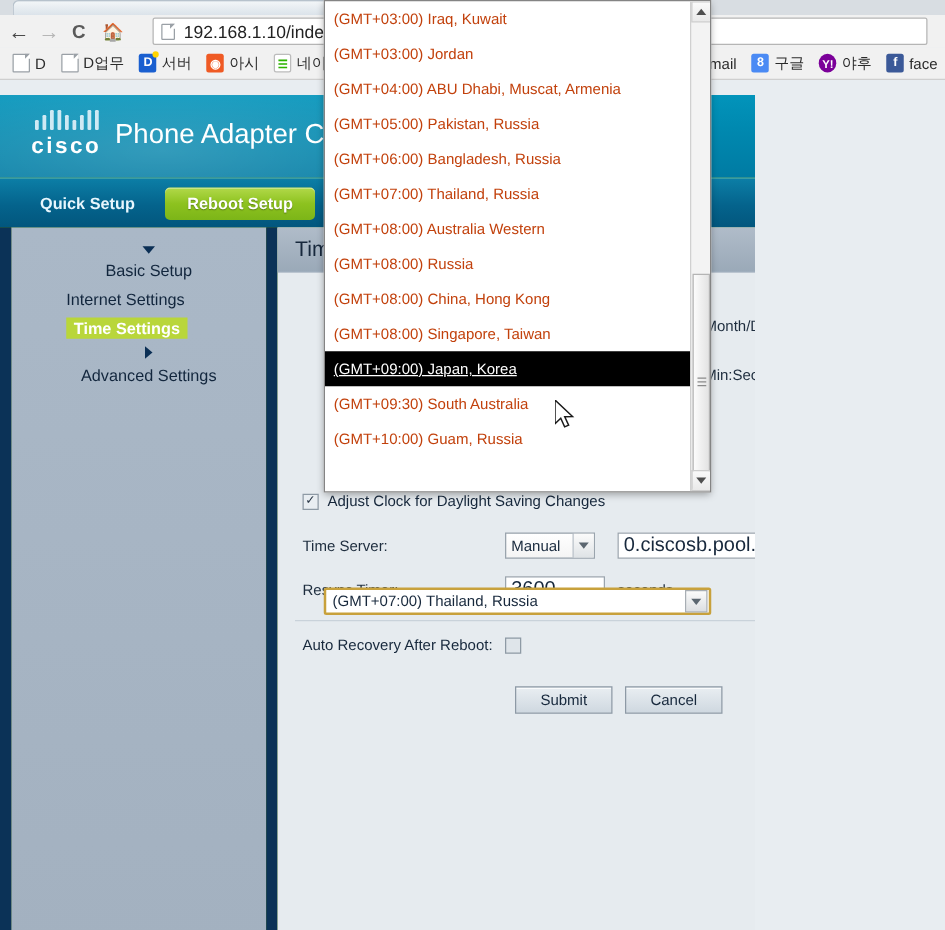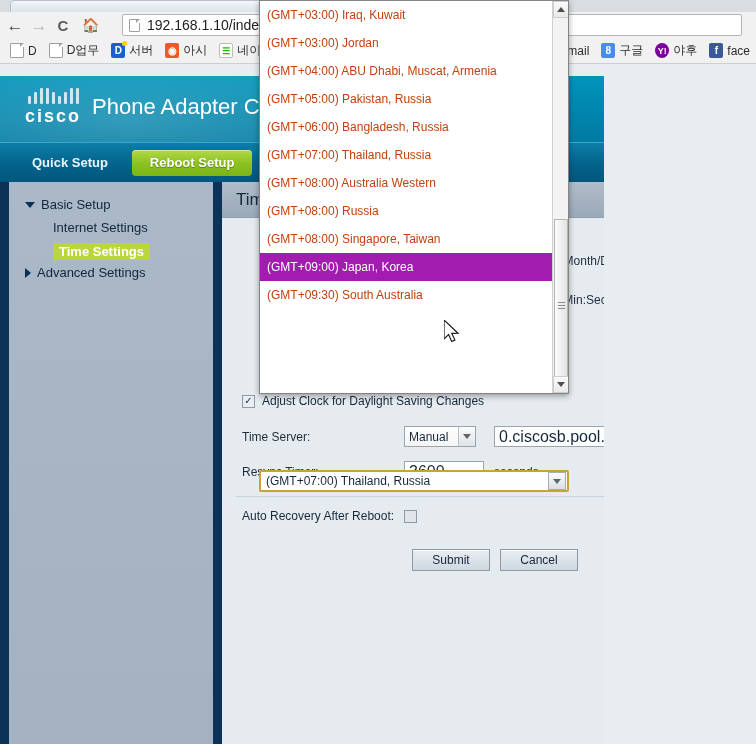--- a/index.html
+++ b/index.html
@@ -158,21 +158,21 @@
     position: absolute; left: 0; top: 106px; width: 756px; height: 574px;
     display: flex;
   }
   .sidebar {
     width: 222px; flex: 0 0 222px;
     background: linear-gradient(180deg,#aab8c7 0%, #a3b1c0 100%);
     border-left: 9px solid #0b3257;
     border-right: 9px solid #0b3257;
     padding-top: 12px;
   }
-  .sb-group { display:flex; align-items:center; gap:6px; padding:3px 0 3px 16px; }
+  .sb-group { display:flex; align-items:center; gap:6px; padding:3px 0 3px 16px;flex-direction:column; }
   .tri { width:0; height:0; flex:0 0 auto; }
   .tri-down { border-left:5px solid transparent; border-right:5px solid transparent; border-top:6px solid #0b2f55; }
   .tri-right { border-top:5px solid transparent; border-bottom:5px solid transparent; border-left:6px solid #0b2f55; }
   .sb-group-label { font-size:13px; color:#12263d; }
   .sb-item { padding:3px 0 3px 44px; font-size:13px; color:#12263d; }
   .sb-item.selected {
     display:inline-block; margin-left:44px; padding:1px 6px;
     background:#b9d63a; color:#ffffff; font-size:13px; font-weight:bold;
   }
   .sb-item-wrap { padding:2px 0; }
@@ -252,21 +252,21 @@
   .dropdown {
     position: absolute; left: 259px; top: 0px; width: 310px; height: 394px;
     background: #ffffff; border:1px solid #848484;
     box-shadow: 0 2px 6px rgba(0,0,0,.35); z-index: 50; overflow: hidden;
   }
   .dd-list { position:absolute; left:0; top:0; width:293px; height:100%; }
   .dd-item {
     height: 28px; display:flex; align-items:center;
     padding-left: 7px; font-size: 12px; color:#c2410c; white-space:nowrap;
   }
-  .dd-item.selected { background:#a21caf; color:#ffffff; }
+  .dd-item.selected { background:#000000; color:#ffffff;text-decoration:underline; }
   .dd-scroll {
     position:absolute; right:0; top:0; width:16px; height:100%;
     background:#f3f3f3; border-left:1px solid #d0d0d0;
   }
   .dd-up, .dd-down {
     position:absolute; left:0; width:16px; height:17px;
     background: linear-gradient(180deg,#fafafa,#e9e9e9); border:1px solid #cdcdcd;
     display:flex; align-items:center; justify-content:center;
   }
   .dd-up { top:0; } .dd-down { bottom:0; }
@@ -489,23 +489,25 @@
   <div class="dropdown">
     <div class="dd-list">
       <div class="dd-item">(GMT+03:00) Iraq, Kuwait</div>
       <div class="dd-item">(GMT+03:00) Jordan</div>
       <div class="dd-item">(GMT+04:00) ABU Dhabi, Muscat, Armenia</div>
       <div class="dd-item">(GMT+05:00) Pakistan, Russia</div>
       <div class="dd-item">(GMT+06:00) Bangladesh, Russia</div>
       <div class="dd-item">(GMT+07:00) Thailand, Russia</div>
       <div class="dd-item">(GMT+08:00) Australia Western</div>
       <div class="dd-item">(GMT+08:00) Russia</div>
+      <div class="dd-item">(GMT+08:00) China, Hong Kong</div>
       <div class="dd-item">(GMT+08:00) Singapore, Taiwan</div>
       <div class="dd-item selected">(GMT+09:00) Japan, Korea</div>
       <div class="dd-item">(GMT+09:30) South Australia</div>
+      <div class="dd-item">(GMT+10:00) Guam, Russia</div>
     </div>
     <div class="dd-scroll">
       <div class="dd-up">
           <span class="tri-up-s"></span>
         </div>
       <div class="dd-thumb">
         <span class="grip">
             <i></i>
             <i></i>
             <i></i>

